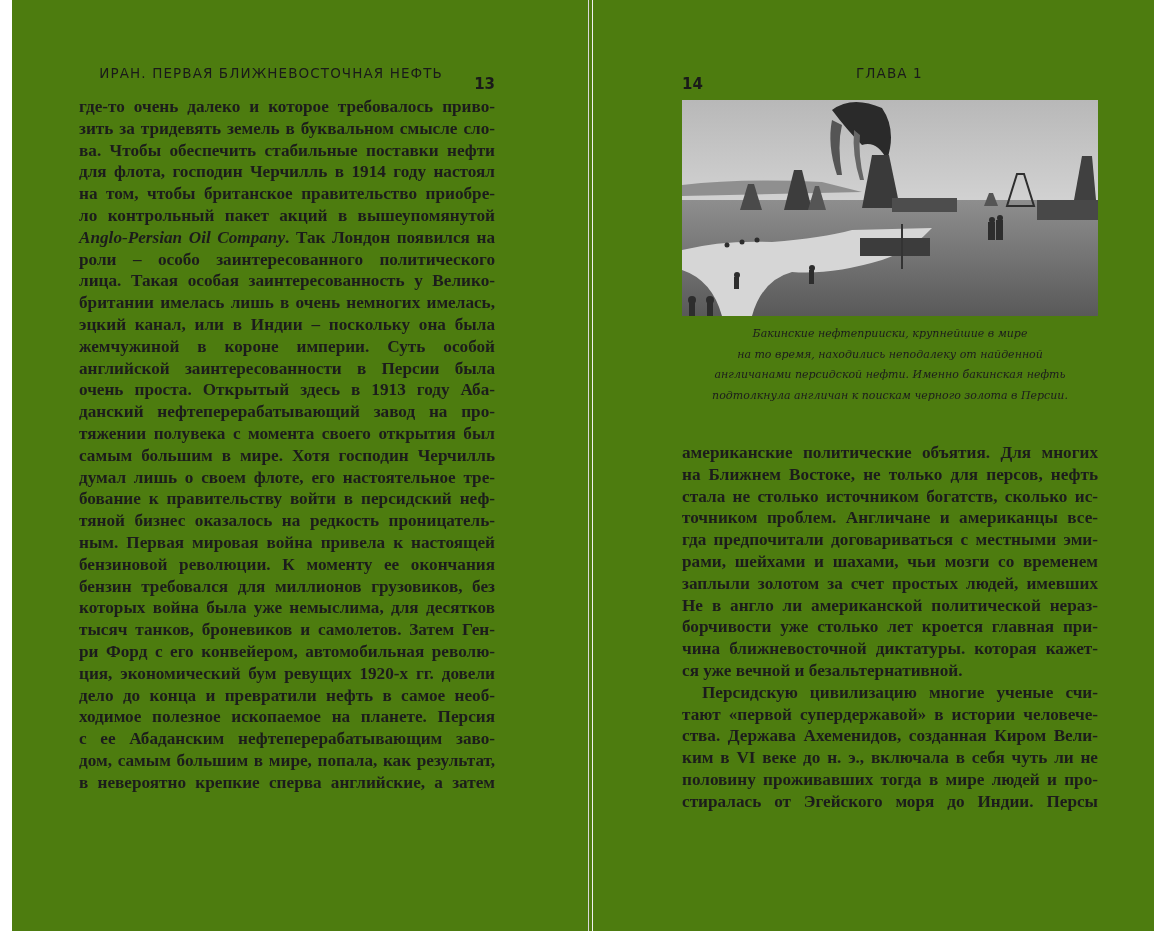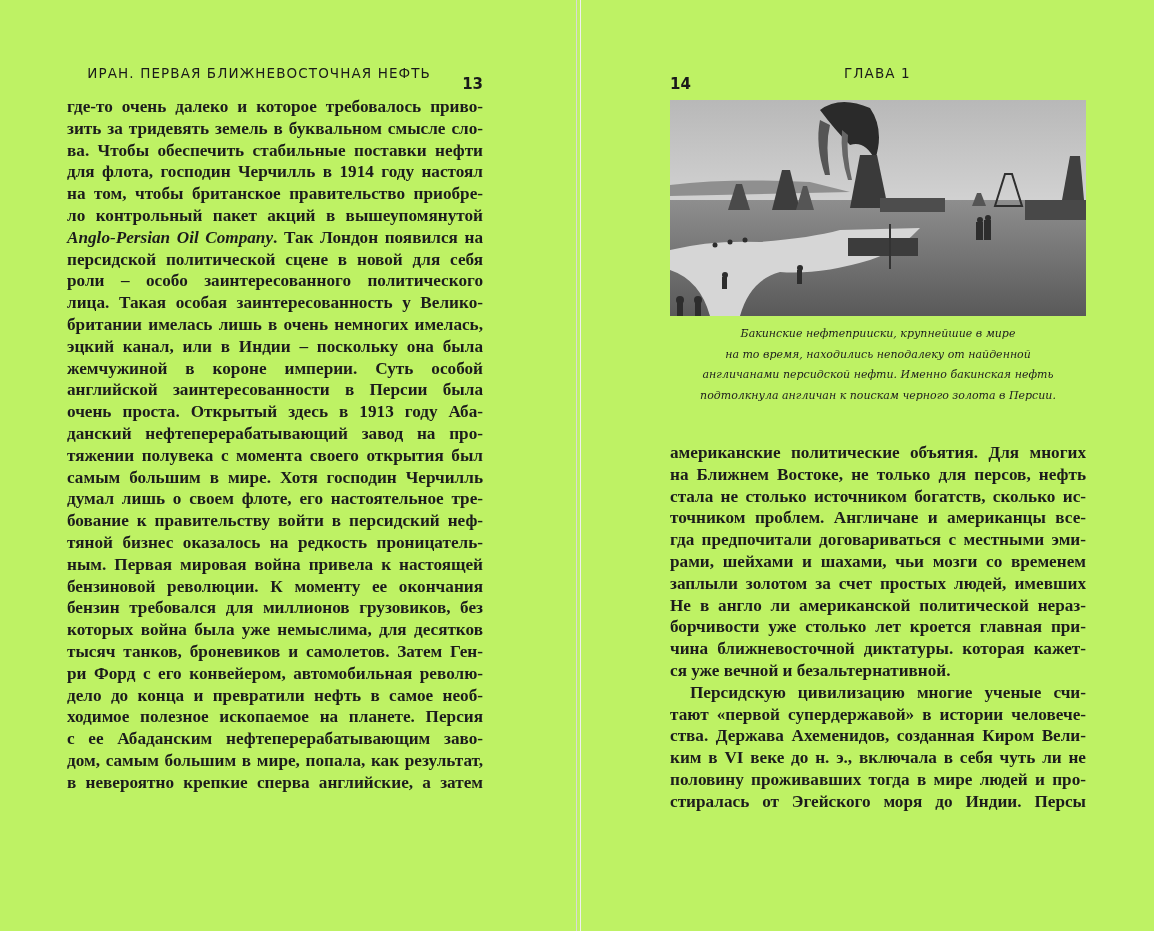--- a/index.html
+++ b/index.html
@@ -1,17 +1,17 @@
 <!DOCTYPE html>
 <html><head>
 <meta charset="utf-8">
 <style>
   html, body { margin: 0; padding: 0; background: #ffffff; }
   body { width: 1154px; height: 931px; position: relative; overflow: hidden; }
-  .spread { position: absolute; inset: 0; background: #bef264; }
+  .spread { position: absolute; inset: 0; background: #4d7c0f; margin-left: 12px; }
   .gutter { position: absolute; left: 576px; top: 0; width: 1px; height: 931px; background: #d9d9d9; }
   .gutter2 { position: absolute; left: 580px; top: 0; width: 1px; height: 931px; background: #f0f0f0; }
   .page { position: absolute; top: 0; height: 931px; }
   .page.left { left: 67px; width: 416px; }
   .page.right { left: 670px; width: 416px; }
   .runhead {
     position: absolute; top: 62px; left: 0; width: 416px; height: 22px;
     font-family: "DejaVu Sans", sans-serif; font-size: 13.5px; letter-spacing: 1.1px; color: #1a1a1a;
   }
   .runhead .title { position: absolute; top: 3px; }
@@ -52,40 +52,40 @@
       <span class="folio">13</span>
     </div>
     <div class="body">
       <div class="line">где-то очень далеко и которое требовалось приво-</div>
       <div class="line">зить за тридевять земель в буквальном смысле сло-</div>
       <div class="line">ва. Чтобы обеспечить стабильные поставки нефти</div>
       <div class="line">для флота, господин Черчилль в 1914 году настоял</div>
       <div class="line">на том, чтобы британское правительство приобре-</div>
       <div class="line">ло контрольный пакет акций в вышеупомянутой</div>
       <div class="line"><i>Anglo-Persian Oil Company</i><span>. Так Лондон появился на</span></div>
-      <div class="line">персидской политической сцене в новой для себя</div>
       <div class="line">роли – особо заинтересованного политического</div>
       <div class="line">лица. Такая особая заинтересованность у Велико-</div>
       <div class="line">британии имелась лишь в очень немногих имелась,</div>
       <div class="line">эцкий канал, или в Индии – поскольку она была</div>
       <div class="line">жемчужиной в короне империи. Суть особой</div>
       <div class="line">английской заинтересованности в Персии была</div>
       <div class="line">очень проста. Открытый здесь в 1913 году Аба-</div>
       <div class="line">данский нефтеперерабатывающий завод на про-</div>
       <div class="line">тяжении полувека с момента своего открытия был</div>
       <div class="line">самым большим в мире. Хотя господин Черчилль</div>
       <div class="line">думал лишь о своем флоте, его настоятельное тре-</div>
       <div class="line">бование к правительству войти в персидский неф-</div>
       <div class="line">тяной бизнес оказалось на редкость проницатель-</div>
       <div class="line">ным. Первая мировая война привела к настоящей</div>
       <div class="line">бензиновой революции. К моменту ее окончания</div>
       <div class="line">бензин требовался для миллионов грузовиков, без</div>
       <div class="line">которых война была уже немыслима, для десятков</div>
       <div class="line">тысяч танков, броневиков и самолетов. Затем Ген-</div>
       <div class="line">ри Форд с его конвейером, автомобильная револю-</div>
+      <div class="line">ция, экономический бум ревущих 1920-х гг. довели</div>
       <div class="line">дело до конца и превратили нефть в самое необ-</div>
       <div class="line">ходимое полезное ископаемое на планете. Персия</div>
       <div class="line">с ее Абаданским нефтеперерабатывающим заво-</div>
       <div class="line">дом, самым большим в мире, попала, как результат,</div>
       <div class="line">в невероятно крепкие сперва английские, а затем</div>
     </div>
   </div>
 
   <div class="page right">
     <div class="runhead">

